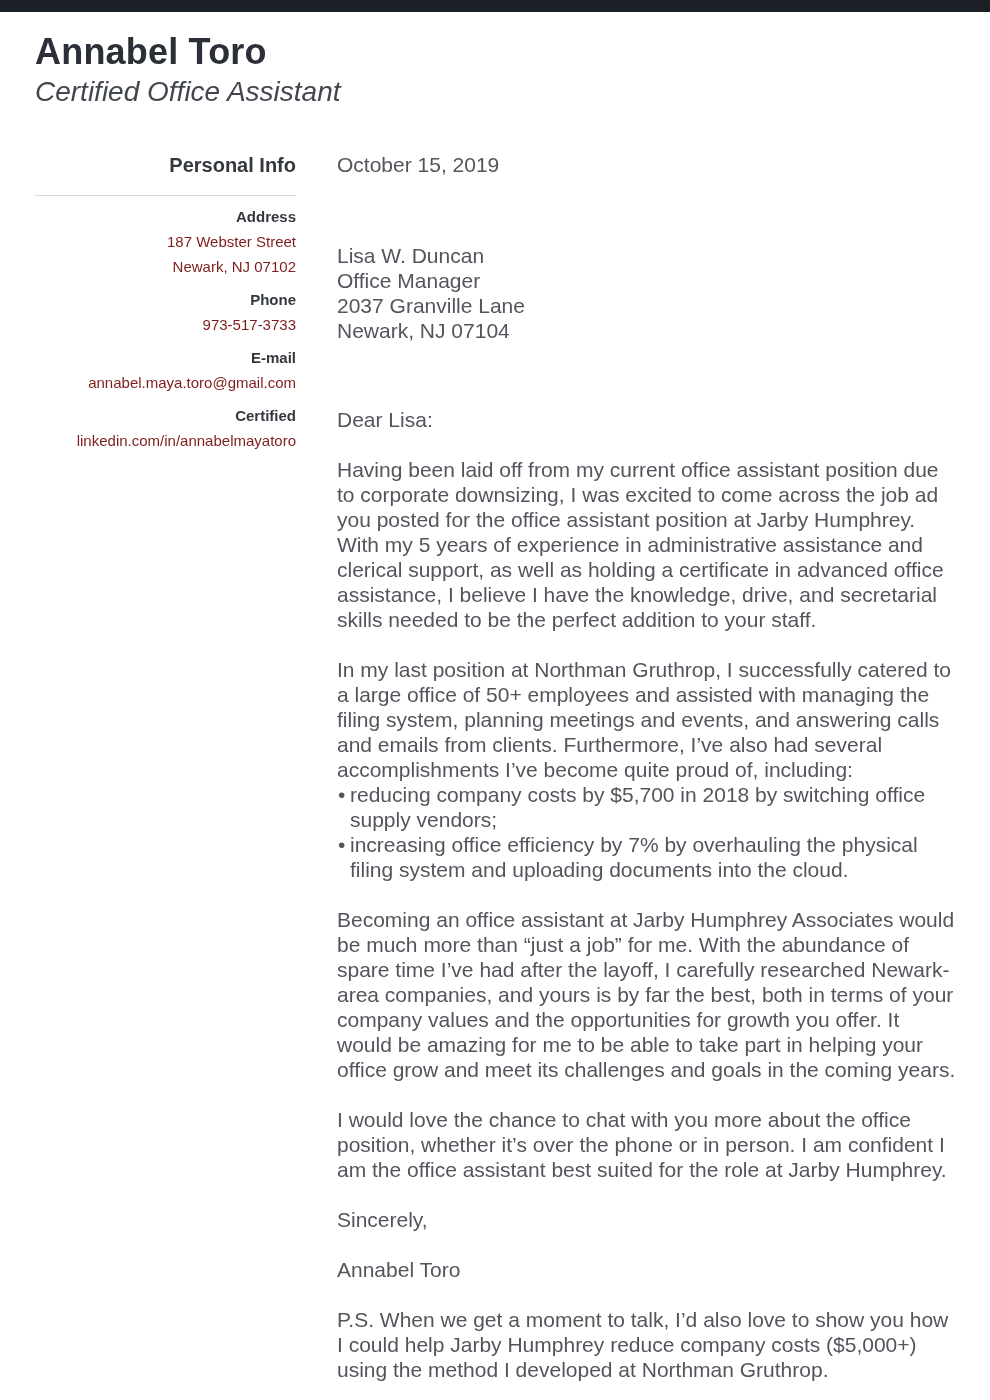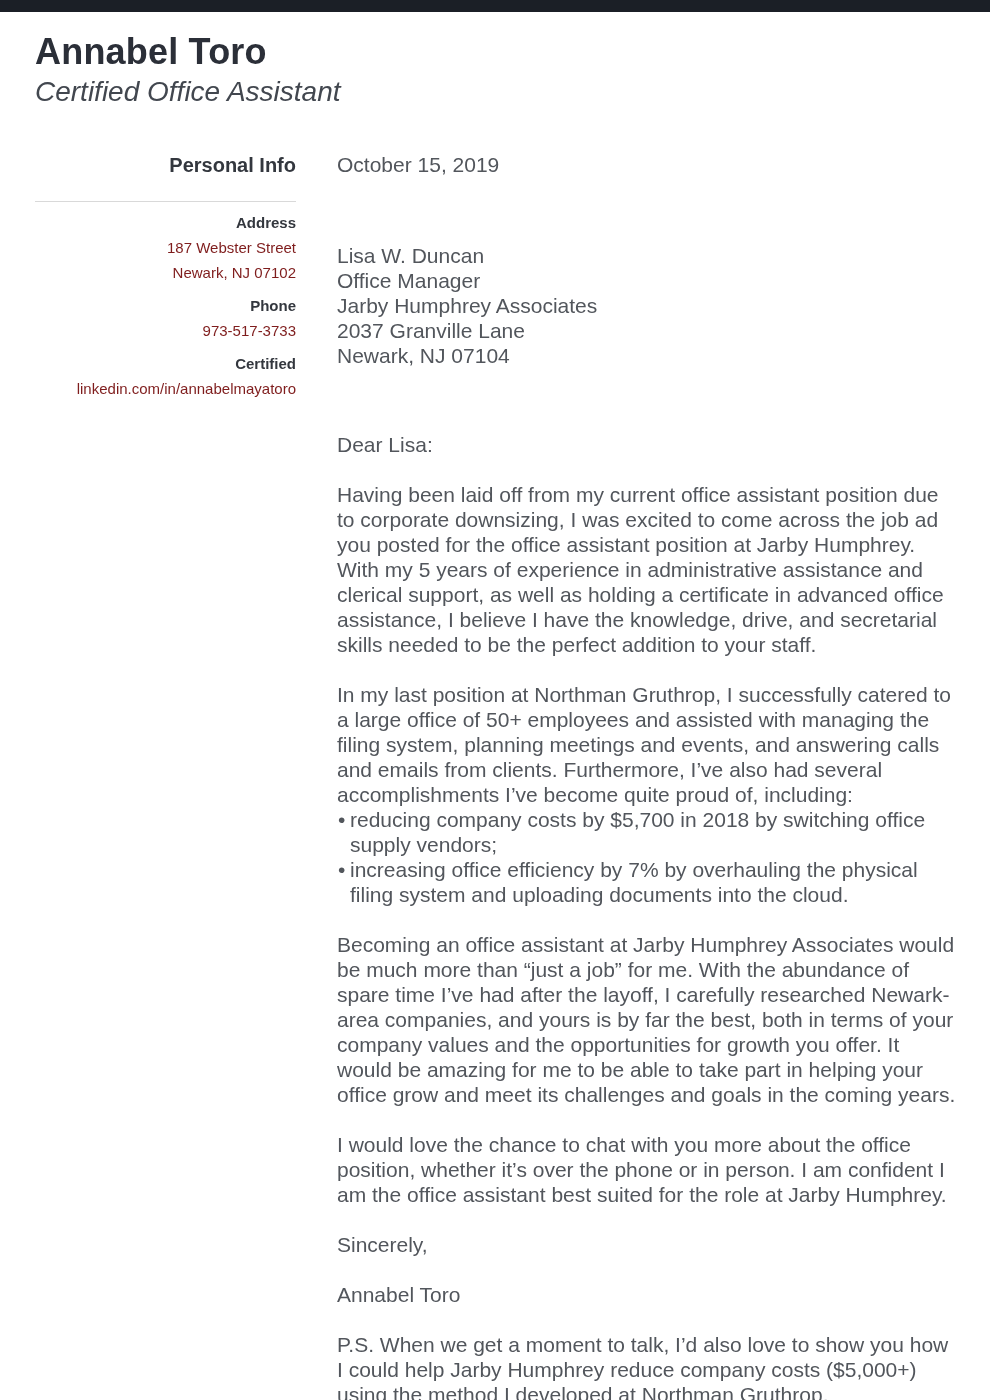--- a/index.html
+++ b/index.html
@@ -21,21 +21,21 @@
   .jobtitle {
     font-size:28px; font-style:italic; color:#42474f;
     line-height:26px; margin-top:6px;
   }
   .sidebar {
     position:absolute; top:153px; left:35px; width:261px;
     text-align:right;
   }
   .sidebar-heading {
     font-size:20px; font-weight:bold; color:#33373e;
-    line-height:24px; padding-bottom:24px;
+    line-height:24px; padding-bottom:18px;
     border-bottom:1px solid #d9d9d9;
   }
   .sidebar-sections { margin-top:8px; }
   .pi-section { margin-bottom:8px; }
   .pi-label {
     font-size:15px; font-weight:bold; color:#33373e; line-height:25px;
   }
   .pi-value {
     font-size:15px; color:#7f1d1d; line-height:25px;
   }
@@ -70,33 +70,36 @@
     <div class="pi-section">
       <div class="pi-label">Address</div>
       <div class="pi-value">187 Webster Street</div>
       <div class="pi-value">Newark, NJ 07102</div>
     </div>
     <div class="pi-section">
       <div class="pi-label">Phone</div>
       <div class="pi-value">973-517-3733</div>
     </div>
     <div class="pi-section">
+      <div class="pi-label">E-mail</div>
+      <div class="pi-value">annabel.maya.toro@gmail.com</div>
+    </div>
+    <div class="pi-section">
       <div class="pi-label">Certified</div>
       <div class="pi-value">linkedin.com/in/annabelmayatoro</div>
     </div>
   </div>
 </div>
 
 <div class="main">
   <div class="date">October 15, 2019</div>
 
   <div class="recipient">
     <div>Lisa W. Duncan</div>
     <div>Office Manager</div>
-    <div>Jarby Humphrey Associates</div>
     <div>2037 Granville Lane</div>
     <div>Newark, NJ 07104</div>
   </div>
 
   <p>Dear Lisa:</p>
 
   <p>Having been laid off from my current office assistant position due to corporate downsizing, I was excited to come across the job ad you posted for the office assistant position at Jarby Humphrey. With my 5 years of experience in administrative assistance and clerical support, as well as holding a certificate in advanced office assistance, I believe I have the knowledge, drive, and secretarial skills needed to be the perfect addition to your staff.</p>
 
   <p class="no-gap">In my last position at Northman Gruthrop, I successfully catered to a large office of 50+ employees and assisted with managing the filing system, planning meetings and events, and answering calls and emails from clients. Furthermore, I’ve also had several accomplishments I’ve become quite proud of, including:</p>
 

